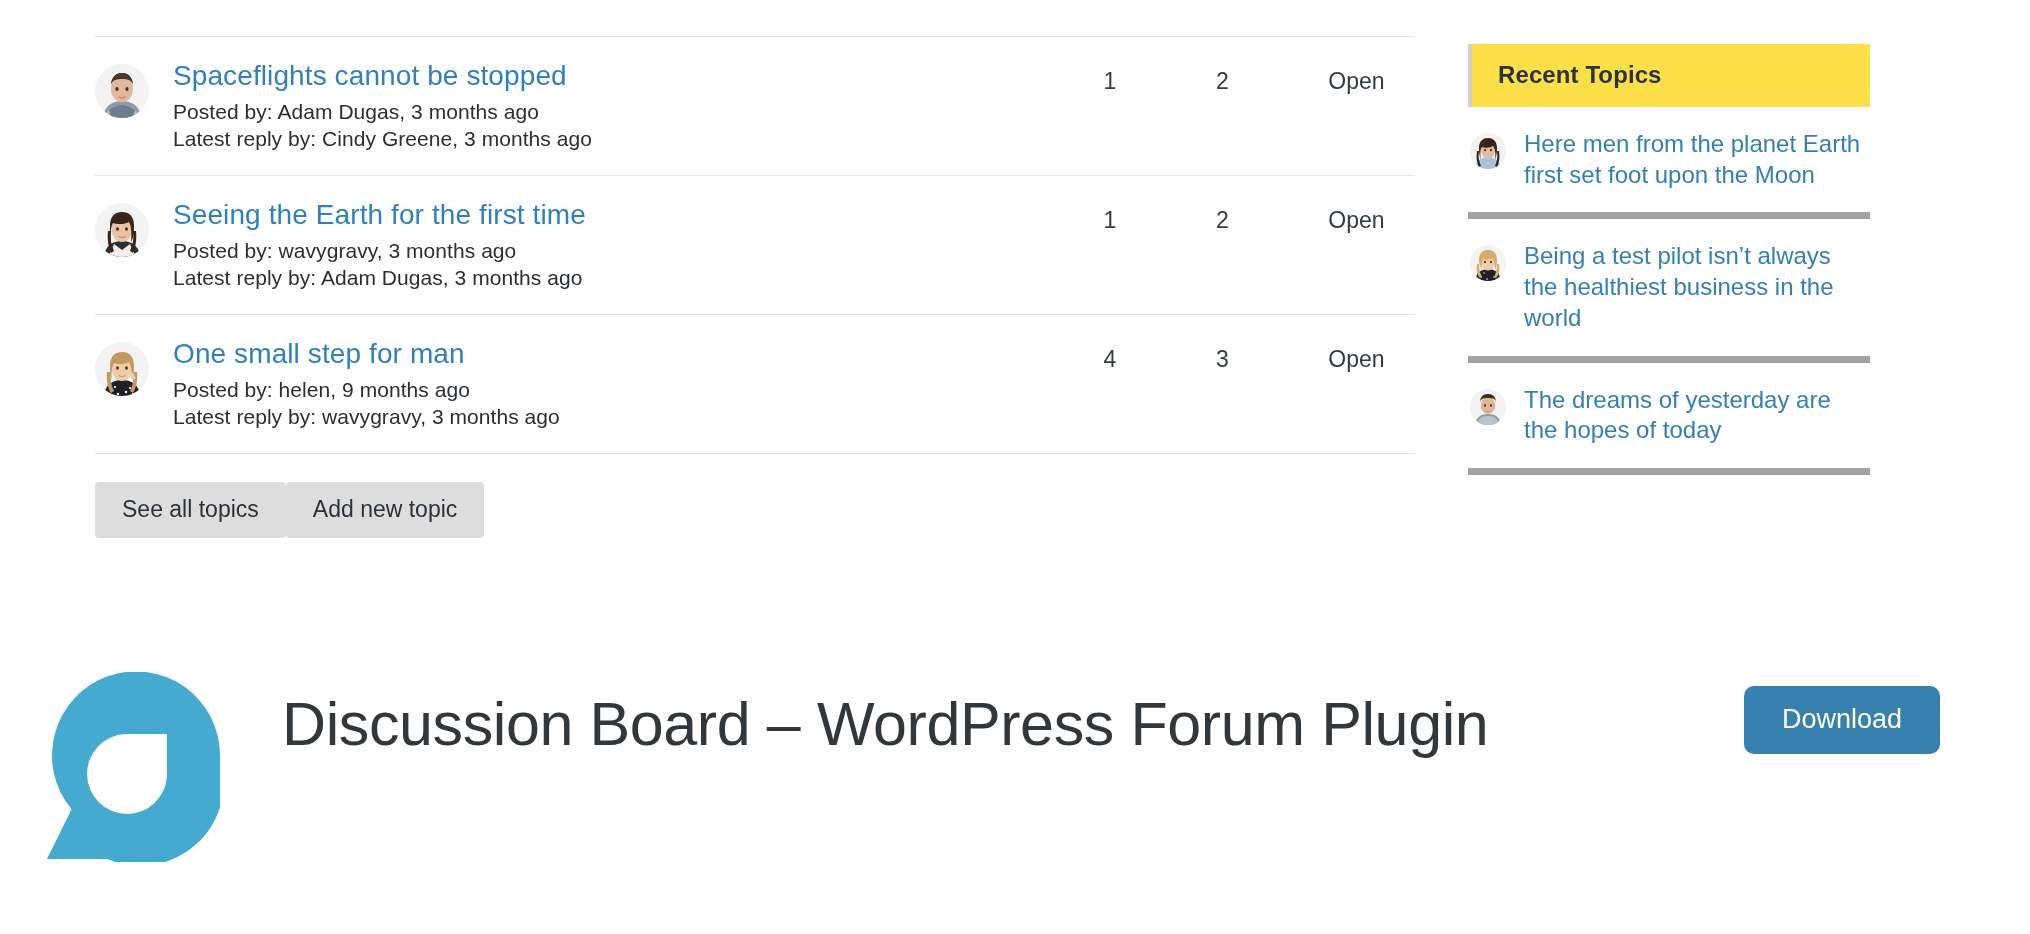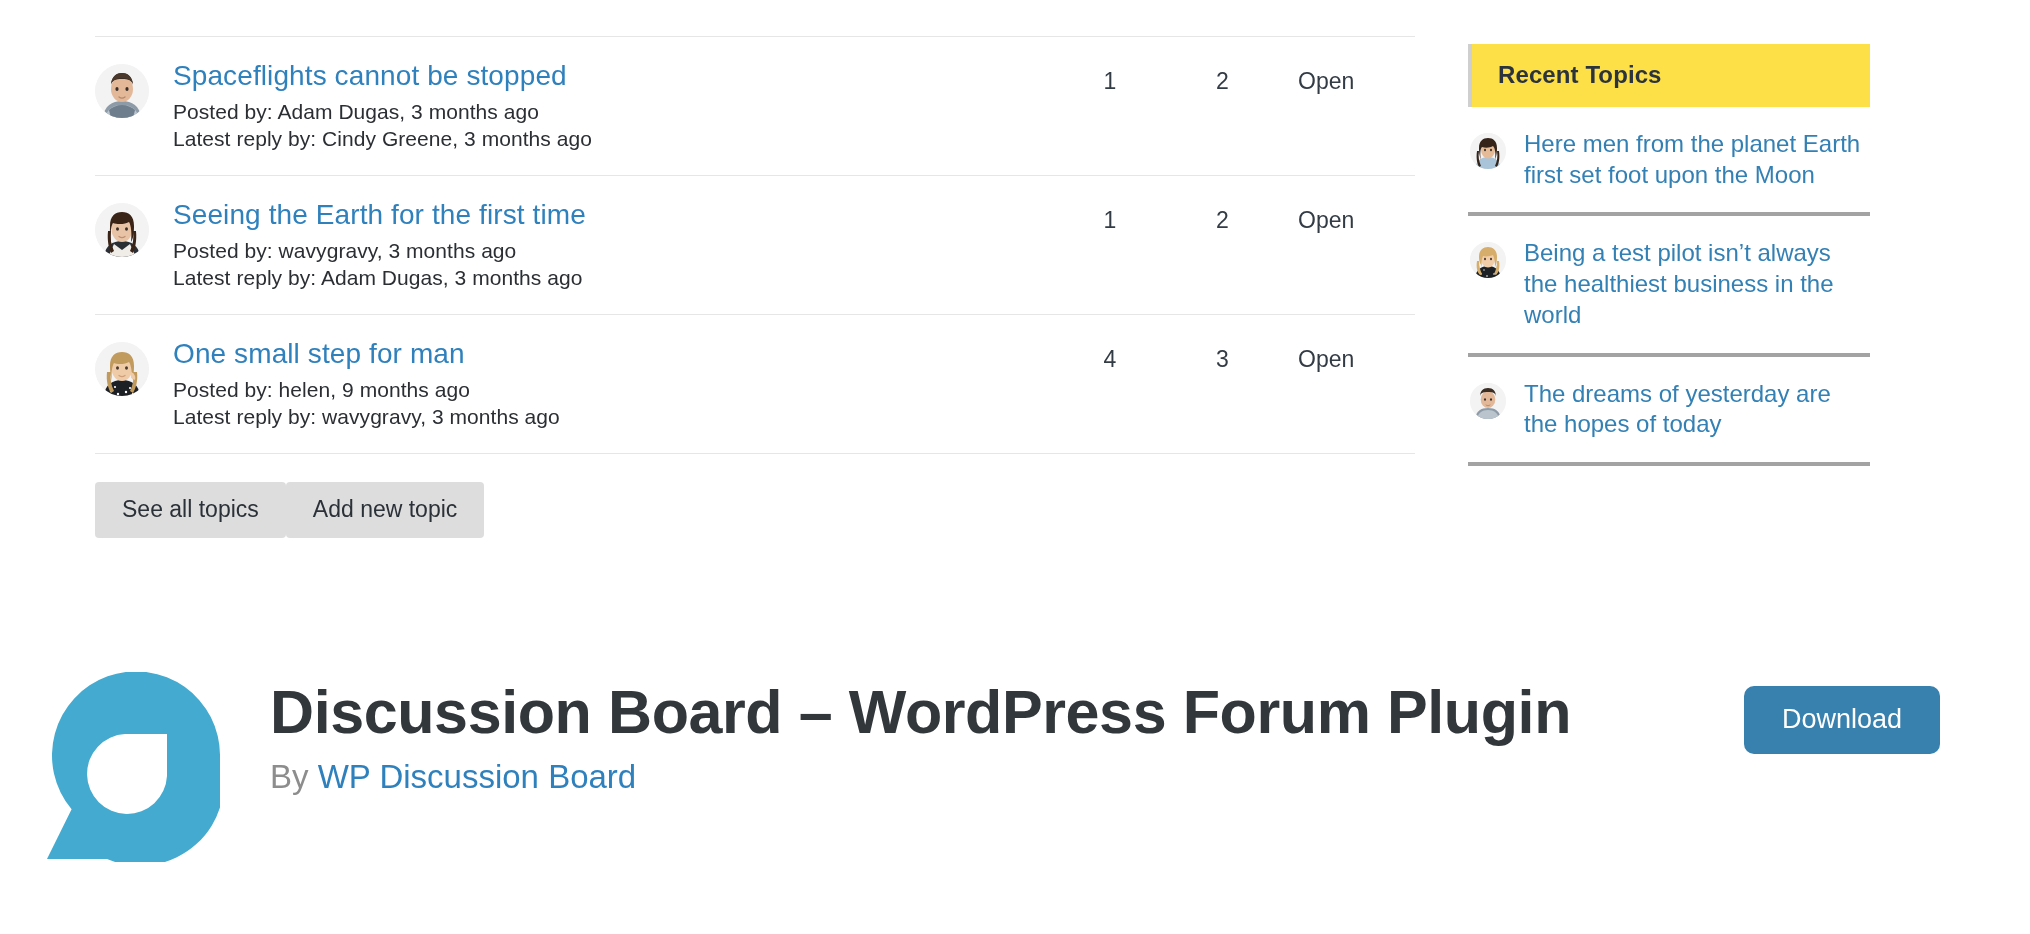--- a/index.html
+++ b/index.html
@@ -80,21 +80,21 @@
     flex: 0 0 110px;
     text-align: center;
     color: #333b45;
     font-size: 23px;
     line-height: 1;
     padding-top: 10px;
   }
   .col-num.second { flex: 0 0 115px; }
   .col-status {
     flex: 0 0 135px;
-    text-align: left;
+    text-align: center;
     padding-left: 18px;
     color: #333b45;
     font-size: 23px;
     line-height: 1;
     padding-top: 10px;
   }
 
   
   .btn-row {
     display: flex;
@@ -125,21 +125,21 @@
     color: #2b333d;
     font-size: 24px;
     font-weight: bold;
     padding: 17px 0 18px 26px;
     letter-spacing: 0.1px;
   }
   .recent-list { list-style: none; margin: 0; padding: 0; }
   .recent-item {
     display: flex;
     align-items: flex-start;
-    border-bottom: 4px solid #a3a3a3;
+    border-bottom: 7px solid #a3a3a3;
     padding: 22px 2px 22px 2px;
   }
   .recent-avatar {
     width: 36px;
     height: 36px;
     border-radius: 50%;
     flex: 0 0 36px;
     overflow: hidden;
     background: #f4f4f4;
     margin-top: 4px;
@@ -166,23 +166,23 @@
     width: 175px;
     height: 190px;
     flex: 0 0 175px;
   }
   .plugin-text {
     padding-left: 50px;
     padding-top: 8px;
     flex: 1 1 auto;
   }
   .plugin-title {
-    margin: 0;
+    margin: 12px;
     font-size: 61px;
-    font-weight: bold;
+    font-weight: normal;
     color: #32373c;
     line-height: 1.08;
     letter-spacing: -0.4px;
   }
   .plugin-by {
     margin: 11px 0 0 0;
     font-size: 33px;
     color: #8d8d8d;
     line-height: 1.2;
   }
@@ -367,20 +367,19 @@
 
   <div class="plugin-hero">
     <div class="plugin-logo">
       <svg viewBox="0 0 175 190" xmlns="http://www.w3.org/2000/svg" aria-hidden="true">
         <path d="M175 84 A84 84 0 1 0 26.6 137.3 L2 187 L62 187 A84 84 0 0 0 175 84 Z" fill="#44aacf"></path>
         <path d="M122 62 L80 62 A40 40 0 1 0 122 104 Z" fill="#ffffff"></path>
       </svg>
     </div>
     <div class="plugin-text">
       <h1 class="plugin-title">Discussion Board – WordPress Forum Plugin</h1>
-      <p class="plugin-by"><span>By </span><a href="#">WP Discussion Board</a></p>
     </div>
     <div class="download-wrap">
       <button class="btn-download">Download</button>
     </div>
   </div>
 
 </div>
 
 </body></html>

